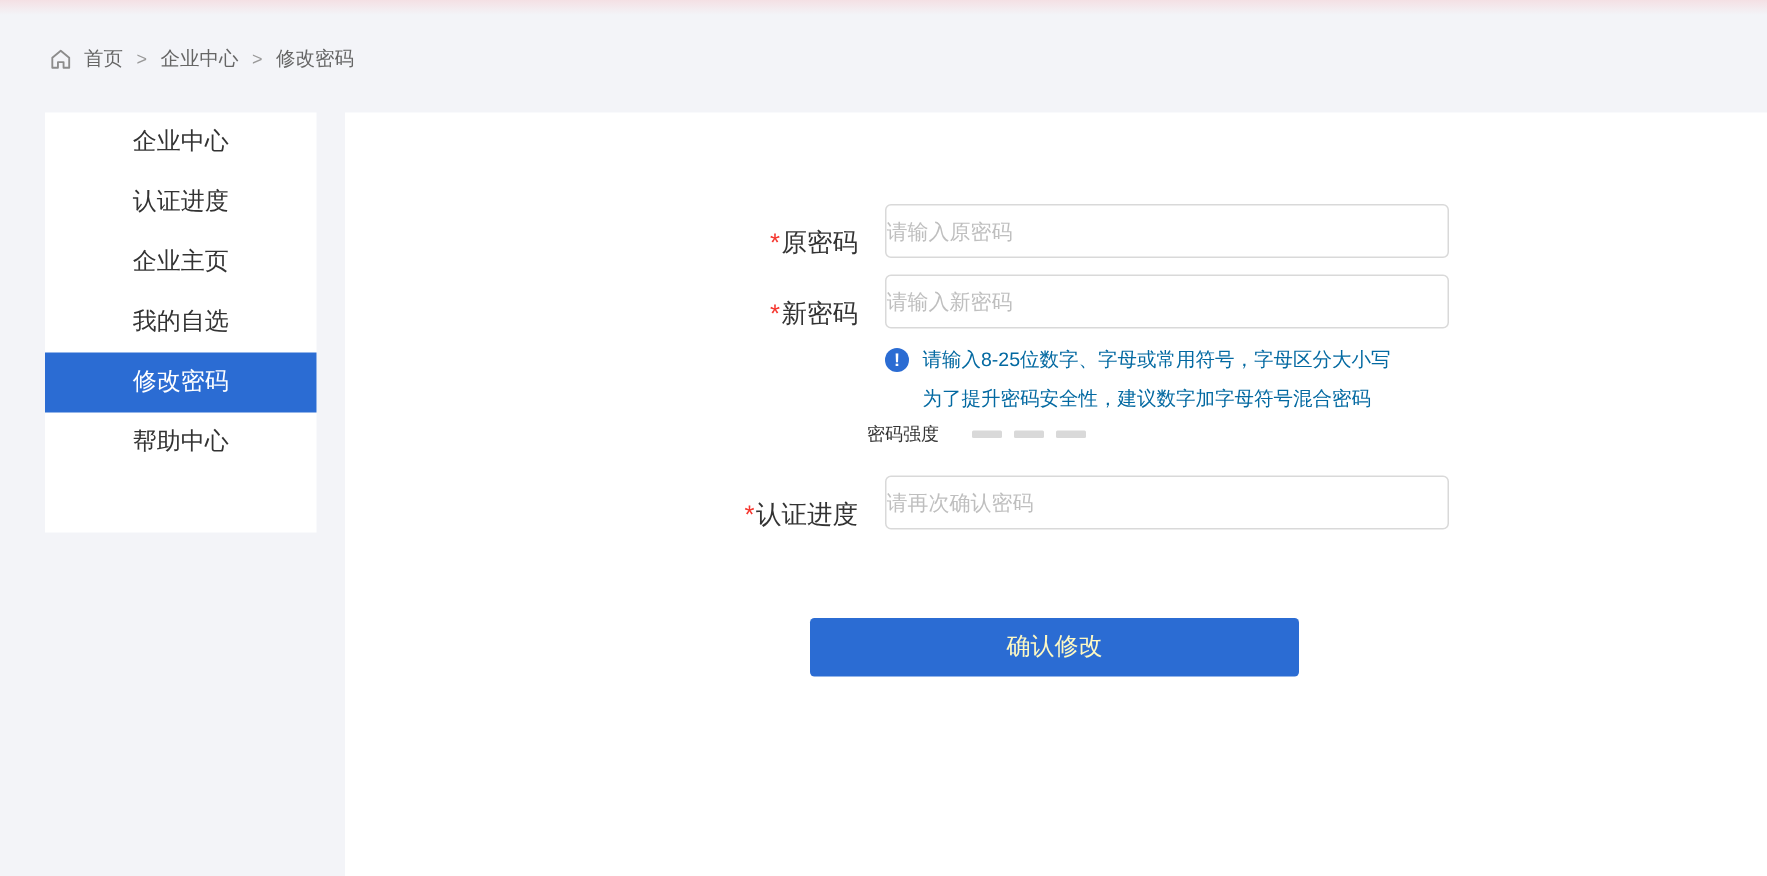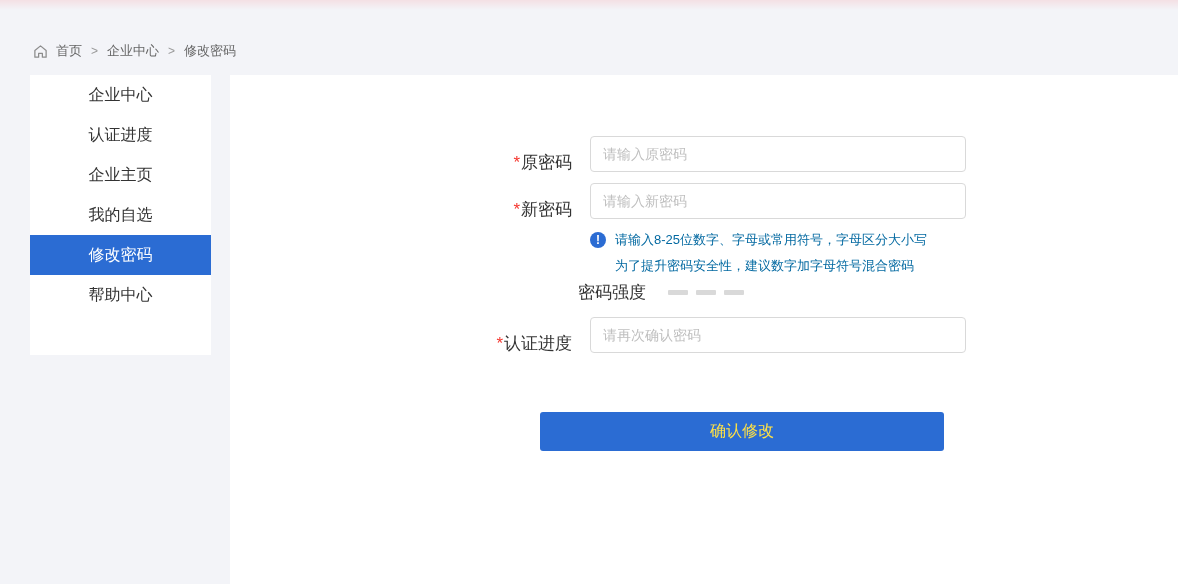--- a/index.html
+++ b/index.html
@@ -6,60 +6,60 @@
   html,body { width:1178px; height:584px; }
   body { font-family:"Liberation Sans","DejaVu Sans",sans-serif; background:#f3f4f8; }
   .page { position:relative; width:1178px; height:584px; background:#f3f4f8; overflow:hidden; }
 
   
   .top-strip { position:absolute; top:0; left:0; width:100%; height:10px;
     background:linear-gradient(to bottom, #f4e0e4 0%, rgba(243,244,248,0) 100%); }
 
   
   .breadcrumb { position:absolute; top:30px; left:33px; display:flex; align-items:center;
-    font-size:13px; color:#666;margin-top:12px; }
+    font-size:13px; color:#666; }
   .breadcrumb .home-icon { display:inline-flex; margin-right:8px; cursor:pointer; }
   .breadcrumb .crumb { color:#666; cursor:pointer; }
   .breadcrumb .sep { color:#999; margin:0 9px; font-size:12px; }
 
   
   .sidebar { position:absolute; left:30px; top:75px; width:181px; height:280px; background:#fff; }
   .side-item { height:40px; line-height:40px; text-align:center; font-size:16px; color:#333;
     cursor:pointer; }
   .side-item.active { background:#2b6cd3; color:#fff; }
 
   
   .main-panel { position:absolute; left:230px; top:75px; width:948px; height:509px; background:#fff; }
 
   .field { position:absolute; left:360px; width:376px; height:52px; }
   .field .flabel { position:absolute; right:100%; margin-right:18px; top:50%;
     transform:translateY(-50%); white-space:nowrap; font-size:17px; color:#333; }
   .field .req { color:#f5362e; margin-right:1px; }
   .field input { width:100%; height:36px; border:1px solid #d9d9d9; border-radius:4px;
-    padding:0 12px; font-size:14px; color:#333; outline:none;
+    padding:0 0; font-size:14px; color:#333; outline:none;
     font-family:"Liberation Sans","DejaVu Sans",sans-serif; }
   .field input::placeholder { color:#bfbfbf; }
 
   .field-old { top:61px; }
   .field-new { top:108px; }
   .field-confirm { top:242px; }
 
   .hint { position:absolute; left:360px; top:152px; display:flex; align-items:flex-start; }
   .info-icon { flex:0 0 auto; width:16px; height:16px; margin-top:5px; margin-right:9px;
     background:#2b6cd3; color:#fff; border-radius:50%; font-size:12px; font-weight:bold;
     line-height:16px; text-align:center; }
   .hint-lines { font-size:13px; color:#0369a1; line-height:26px; }
 
   .strength-row { position:absolute; left:348px; top:206px; display:flex; align-items:center; }
-  .strength-label { font-size:17px; color:#333; }
+  .strength-label { font-size:12px; color:#333; }
   .strength-bars { display:flex; margin-left:22px; }
   .strength-bar { width:20px; height:5px; background:#d9d9d9; border-radius:1px; margin-right:8px; }
 
-  .submit-btn { position:absolute; left:310px; top:337px; width:404px; height:39px;
-    background:#2b6cd3; color:#fde047; border:none; border-radius:3px; font-size:16px;
+  .submit-btn { position:absolute; left:310px; top:337px; width:326px; height:39px;
+    background:#2b6cd3; color:#fef9c3; border:none; border-radius:3px; font-size:16px;
     cursor:pointer; font-family:"Liberation Sans","DejaVu Sans",sans-serif; }
 </style>
 </head>
 <body>
 
 <div class="page">
   <div class="top-strip"></div>
 
   <nav class="breadcrumb">
     <span class="home-icon">

